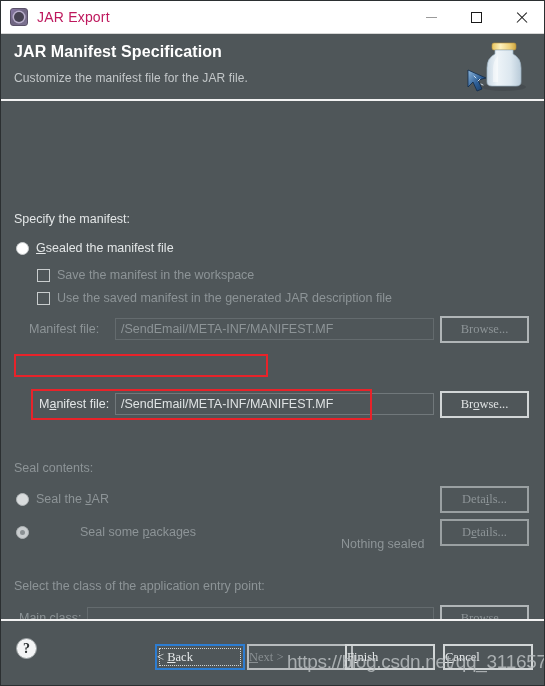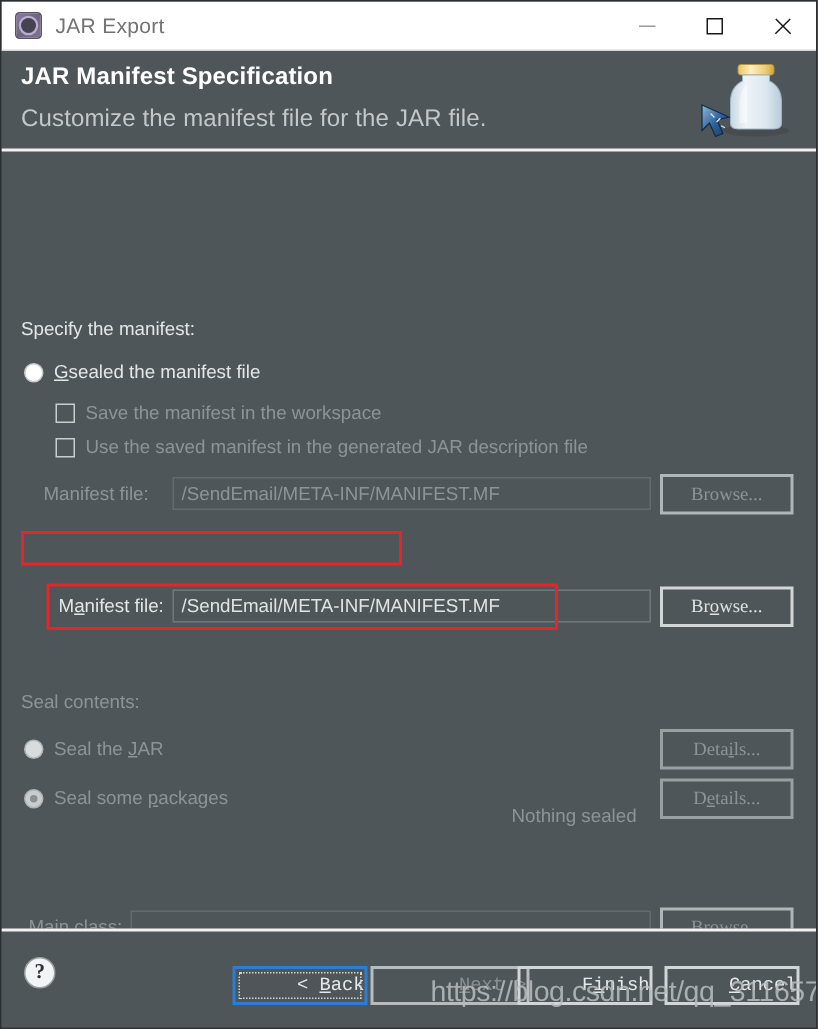--- a/index.html
+++ b/index.html
@@ -51,21 +51,21 @@
     position: absolute;
     left: 50%; top: 50%;
     width: 10px; height: 10px;
     margin: -5px 0 0 -5px;
     border-radius: 50%;
     background: #474252;
     box-shadow: 0 0 0 1.5px #b9aecb;
   }
   .tb-title {
     font-size: 14px;
-    color: #737373;
+    color: #be185d;
     letter-spacing: 0.2px;
     flex: 1 1 auto;
     white-space: nowrap;
   }
   .tb-buttons {
     display: flex;
     align-items: stretch;
     height: 32px;
   }
   .tb-btn {
@@ -113,21 +113,21 @@
     overflow: hidden;
   }
   .wizhead-title {
     font-size: 16px;
     font-weight: bold;
     color: #ffffff;
     letter-spacing: 0.1px;
   }
   .wizhead-sub {
     margin-top: 10px;
-    font-size: 16px;
+    font-size: 12px;
     color: #c3c7c9;
     letter-spacing: 0.1px;
   }
   .wizhead-art {
     position: absolute;
     right: 0;
     top: 0;
     width: 90px;
     height: 65px;
   }
@@ -293,23 +293,23 @@
     font-family: "Liberation Serif", serif;
   }
   .fbtn {
     position: absolute;
     top: 643px;
     height: 26px;
     box-sizing: border-box;
     background: transparent;
     display: flex;
     align-items: center;
-    justify-content: flex-end;
+    justify-content: flex-start;
     font-size: 12.5px;
-    font-family: Liberation Mono, monospace;
+    font-family: Liberation Serif, serif;
     color: #e6e9ea;
     border: 2px solid #d2d6d7;
     cursor: default;
   }
   .fbtn.focused {
     border: 2px solid #2d7dd2;
   }
   .fbtn.focused .inner {
     position: absolute;
     left: 2px; right: 2px; top: 2px; bottom: 2px;
@@ -432,31 +432,34 @@
     </div>
 
     <div class="row" style="left:15px; top:391px;">
       <span class="radio dim-off"></span>
       <span class="lbl dim">Seal the <span class="u">J</span>AR</span>
     </div>
     <div class="btn ghost" style="position:absolute; left:439px; top:385px; width:89px; height:27px;">
       <span>Deta<span class="u">i</span>ls...</span>
     </div>
 
-    <div class="row" style="left:15px; top:424px;">
+    <div class="row" style="left:15px; top:424px;gap:44px;">
       <span class="radio dim-on"></span>
       <span class="lbl dim">Seal some <span class="u">p</span>ackages</span>
     </div>
     <div class="row" style="left:340px; top:436px;">
       <span class="lbl dim">Nothing sealed</span>
     </div>
     <div class="btn ghost" style="position:absolute; left:439px; top:418px; width:89px; height:27px;">
       <span>D<span class="u">e</span>tails...</span>
     </div>
 
+    <div class="row" style="left:13px; top:478px;">
+      <span class="lbl dim">Select the class of the application entry point:</span>
+    </div>
     <div class="row" style="left:18px; top:510px;">
       <span class="lbl dim">Main <span class="u">c</span>lass:</span>
     </div>
     <input class="field dim" style="position: absolute; left: 86px; top: 506px; width: 347px;" value="">
     <div class="btn dim" style="position:absolute; left:439px; top:504px; width:89px; height:27px;">
       <span>Brow<span class="u">s</span>e...</span>
     </div>
 
   </div>
 

